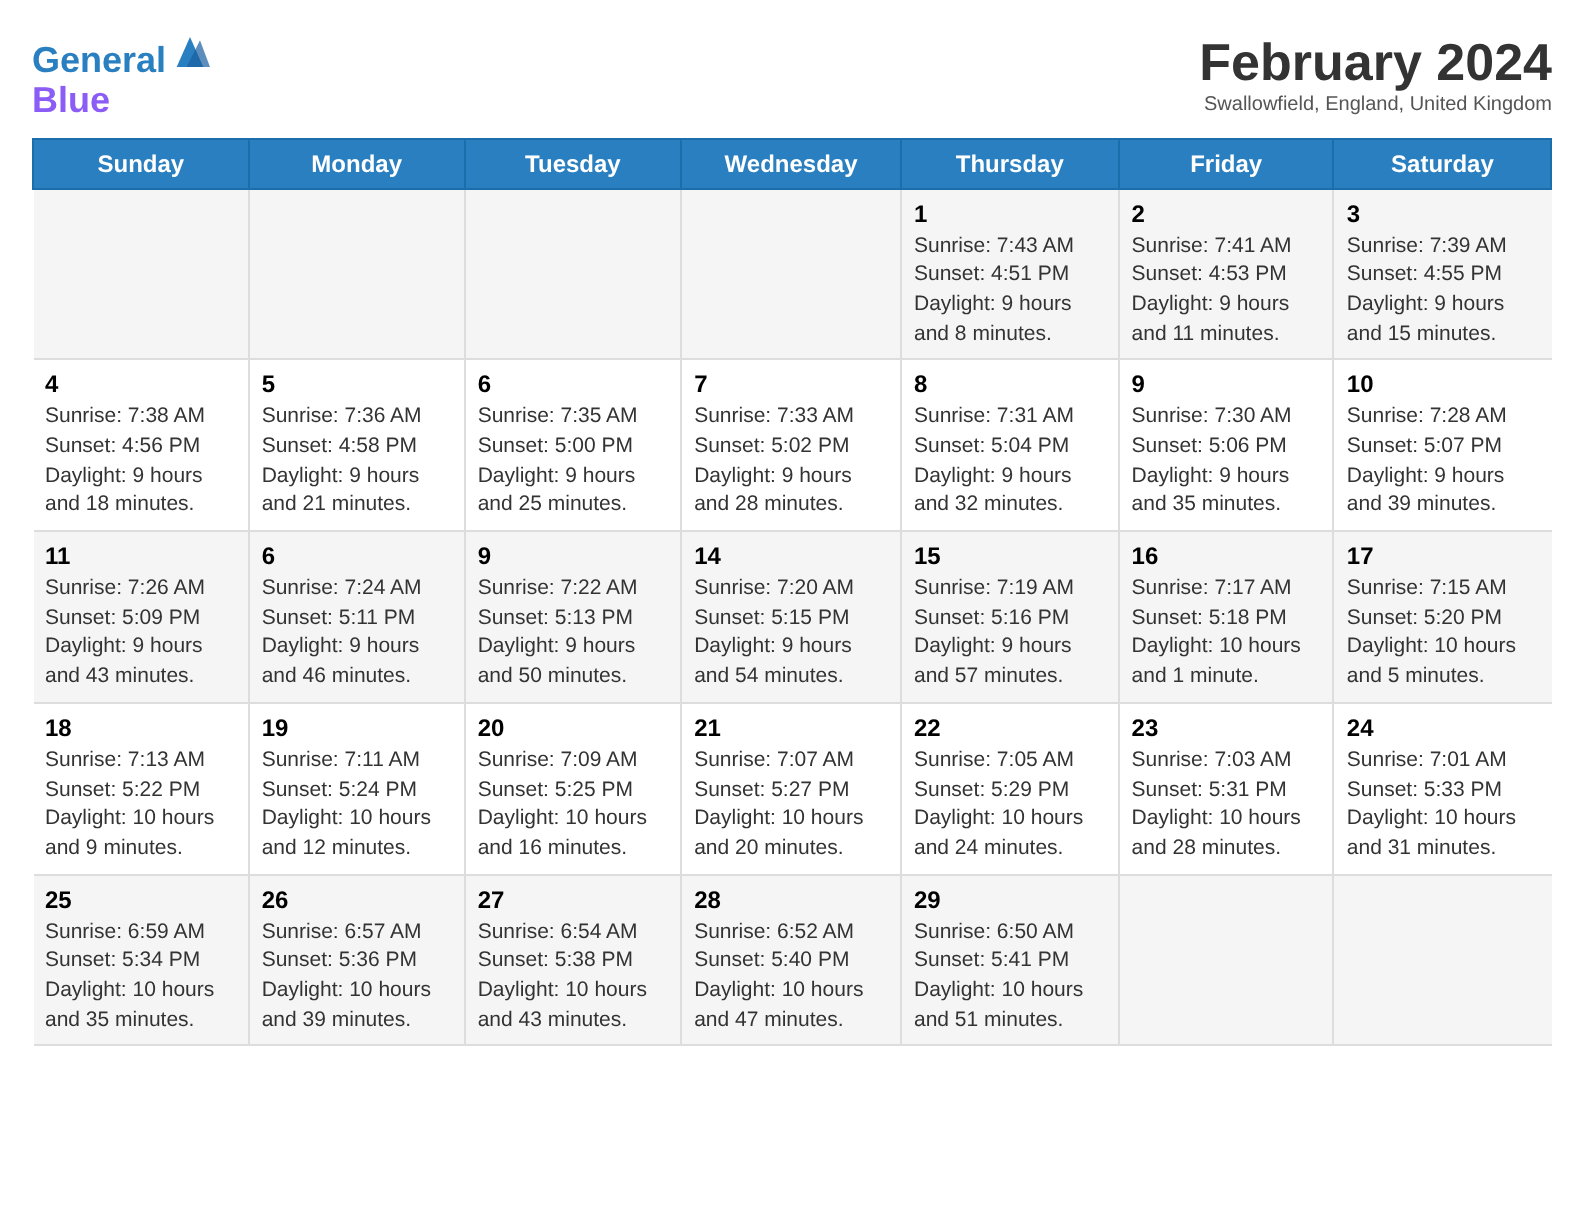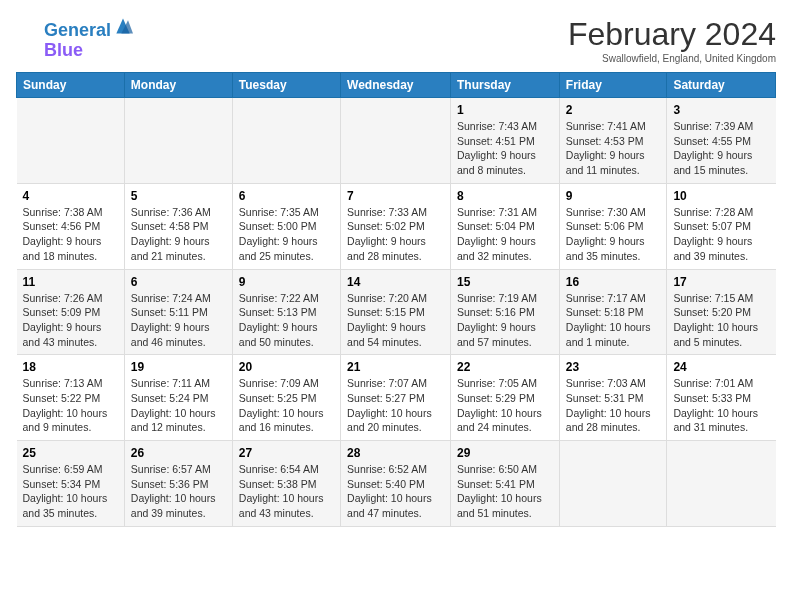--- a/index.html
+++ b/index.html
@@ -12,60 +12,59 @@
     }
     .header {
       display: flex;
       justify-content: space-between;
       align-items: flex-start;
       margin-bottom: 8px;
     }
     .logo {
       display: flex;
       align-items: flex-start;
-      margin-left: 28px;
     }
     .logo-text {
       font-size: 18px;
       font-weight: bold;
       color: #333;
       line-height: 1.1;
     }
     .logo-text span {
       color: #2a7fc0;
     }
     .logo-icon {
       width: 20px;
       height: 20px;
       margin-left: 2px;
     }
     .title-block {
       text-align: right;
     }
     .month-title {
-      font-size: 32px;
-      font-weight: normal;
+      font-size: 26px;
+      font-weight: bold;
       color: #333;
     }
     .location {
       font-size: 10px;
       color: #555;
     }
     table {
       width: 100%;
       border-collapse: collapse;
       font-size: 11px;
     }
     thead tr {
       background: #2a7fc0;
       color: #fff;
     }
     thead th {
       padding: 5px 6px;
-      text-align: left;
+      text-align: center;
       font-size: 12px;
       font-weight: bold;
       border: 1px solid #1a6faa;
     }
     tbody tr {
       border-bottom: 1px solid #ccc;
     }
     tbody tr:nth-child(odd) {
       background: #f5f5f5;
     }

